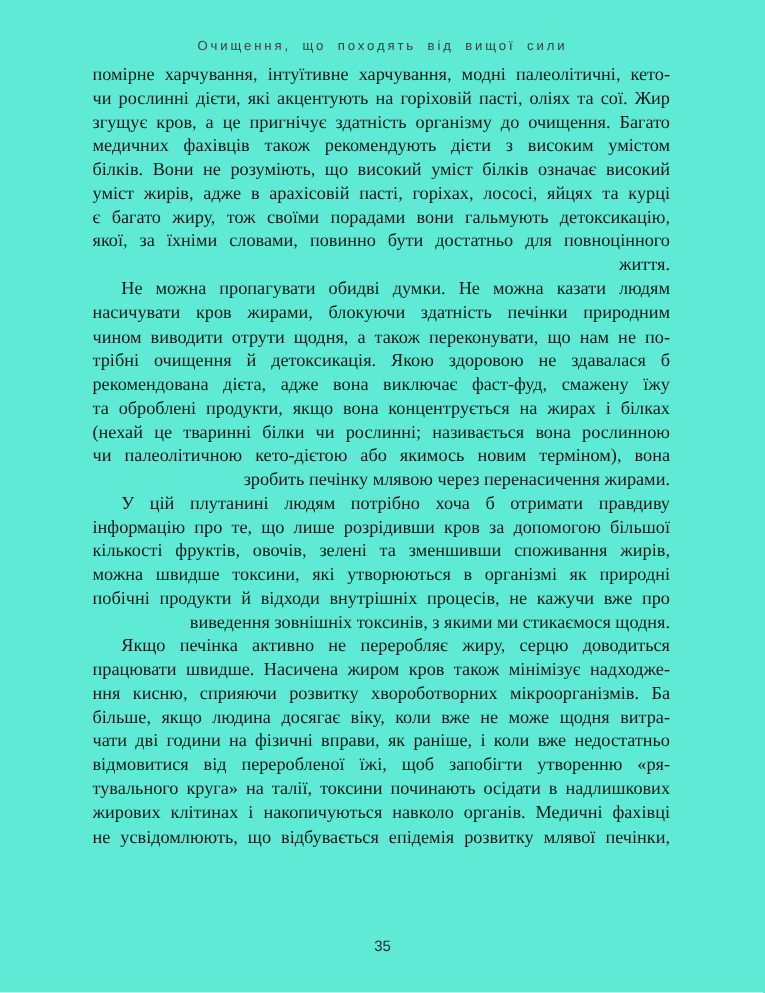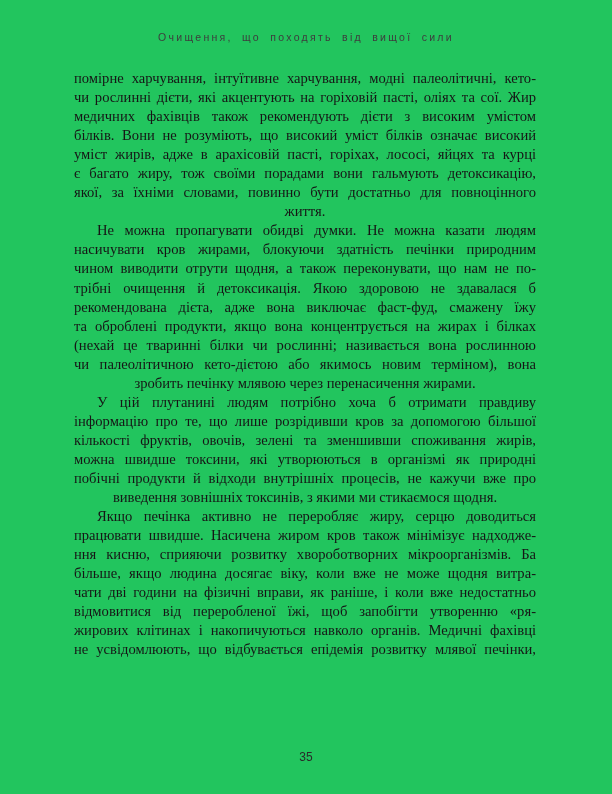--- a/index.html
+++ b/index.html
@@ -4,49 +4,49 @@
 <style>
   html, body {
     margin: 0;
     padding: 0;
     background: #ffffff;
   }
   .page {
     position: relative;
     width: 612px;
     height: 794px;
-    background: #22c55e;
+    background: #5eead4;
     overflow: hidden;
     font-family: "Liberation Serif", serif;
   }
   .running-header {
     position: absolute;
     top: 31px;
     left: 0;
     width: 612px;
     text-align: center;
     font-family: "Liberation Sans", sans-serif;
     font-size: 10.5px;
     letter-spacing: 2.3px;
     word-spacing: 4px;
     color: #3d3d3d;
   }
   .text-block {
     position: absolute;
     left: 74px;
-    top: 69px;
+    top: 51px;
     width: 462px;
     color: #161616;
     font-size: 14.6px;
   }
   .line {
     height: 19.06px;
     line-height: 19.06px;
     overflow: hidden;
-    text-align: center;
+    text-align: right;
   }
   .j {
     text-align: justify;
   }
   .j::after {
     content: "";
     display: inline-block;
     width: 100%;
     height: 0;
     vertical-align: top;
@@ -70,20 +70,21 @@
 
 <div class="page">
 
   <div class="running-header">Очищення, що походять від вищої сили</div>
 
   <div class="text-block">
 
     <div>
       <div class="line j">помірне харчування, інтуїтивне харчування, модні палеолітичні, кето-</div>
       <div class="line j">чи рослинні дієти, які акцентують на горіховій пасті, оліях та сої. Жир</div>
+      <div class="line j">згущує кров, а це пригнічує здатність організму до очищення. Багато</div>
       <div class="line j">медичних фахівців також рекомендують дієти з високим умістом</div>
       <div class="line j">білків. Вони не розуміють, що високий уміст білків означає високий</div>
       <div class="line j">уміст жирів, адже в арахісовій пасті, горіхах, лососі, яйцях та курці</div>
       <div class="line j">є багато жиру, тож своїми порадами вони гальмують детоксикацію,</div>
       <div class="line j">якої, за їхніми словами, повинно бути достатньо для повноцінного</div>
       <div class="line">життя.</div>
     </div>
 
     <div>
       <div class="line j ind">Не можна пропагувати обидві думки. Не можна казати людям</div>
@@ -106,20 +107,21 @@
       <div class="line">виведення зовнішніх токсинів, з якими ми стикаємося щодня.</div>
     </div>
 
     <div>
       <div class="line j ind">Якщо печінка активно не переробляє жиру, серцю доводиться</div>
       <div class="line j">працювати швидше. Насичена жиром кров також мінімізує надходже-</div>
       <div class="line j">ння кисню, сприяючи розвитку хвороботворних мікроорганізмів. Ба</div>
       <div class="line j">більше, якщо людина досягає віку, коли вже не може щодня витра-</div>
       <div class="line j">чати дві години на фізичні вправи, як раніше, і коли вже недостатньо</div>
       <div class="line j">відмовитися від переробленої їжі, щоб запобігти утворенню «ря-</div>
+      <div class="line j">тувального круга» на талії, токсини починають осідати в надлишкових</div>
       <div class="line j">жирових клітинах і накопичуються навколо органів. Медичні фахівці</div>
       <div class="line j">не усвідомлюють, що відбувається епідемія розвитку млявої печінки,</div>
     </div>
 
   </div>
 
   <div class="page-number">35</div>
 
 </div>
 

